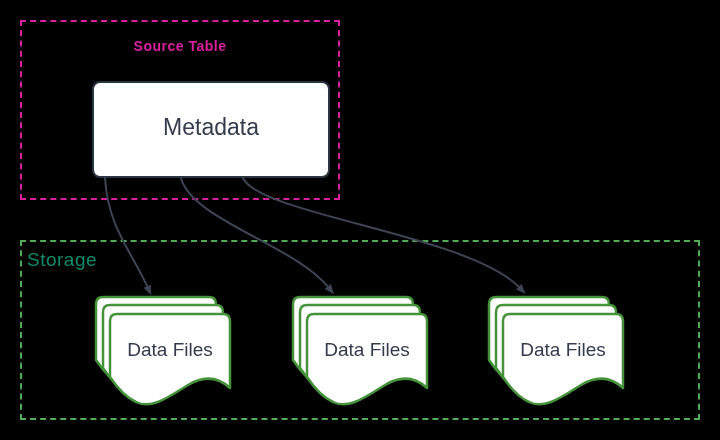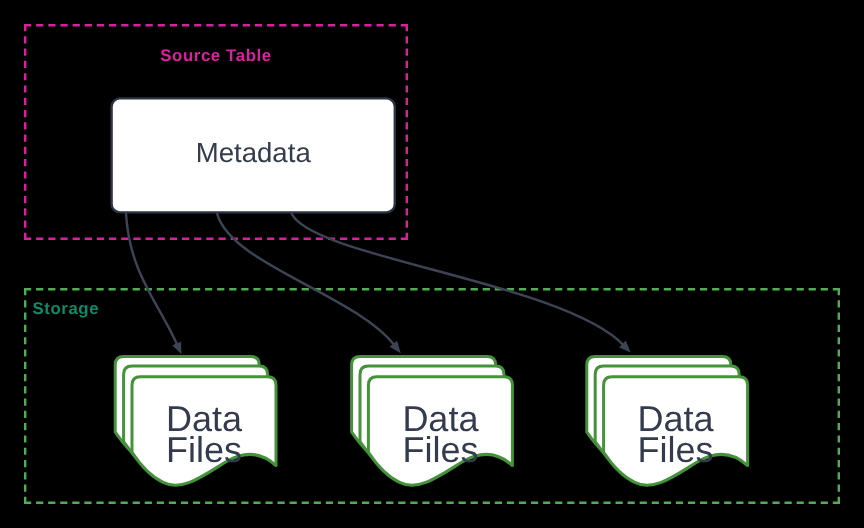--- a/index.html
+++ b/index.html
@@ -42,22 +42,22 @@
     left: 20px;
     top: 240px;
     width: 676px;
     height: 176px;
     border-color: var(--storage-border, #52ab55);
   }
   .storage-label {
     position: absolute;
     left: 5px;
     top: 7px;
-    font-size: 14px;
-    font-weight: bold;
+    font-size: 19px;
+    font-weight: normal;
     letter-spacing: 0.5px;
     color: var(--storage-label, #0d8a6a);
   }
   .metadata-node {
     position: absolute;
     left: 60px;
     top: 81px;
     width: 234px;
     height: 93px;
     background: var(--node-fill, #ffffff);
@@ -90,21 +90,21 @@
     width: 140px;
     height: 118px;
   }
   .stack svg { display: block; }
   .stack-label {
     position: absolute;
     left: 16px;
     top: 42px;
     width: 120px;
     text-align: center;
-    font-size: 30px;
+    font-size: 19px;
     line-height: 26px;
     color: var(--text, #333b4d);
   }
   .arrows {
     position: absolute;
     left: 0;
     top: 0;
     pointer-events: none;
   }
   .arrows path.edge {

